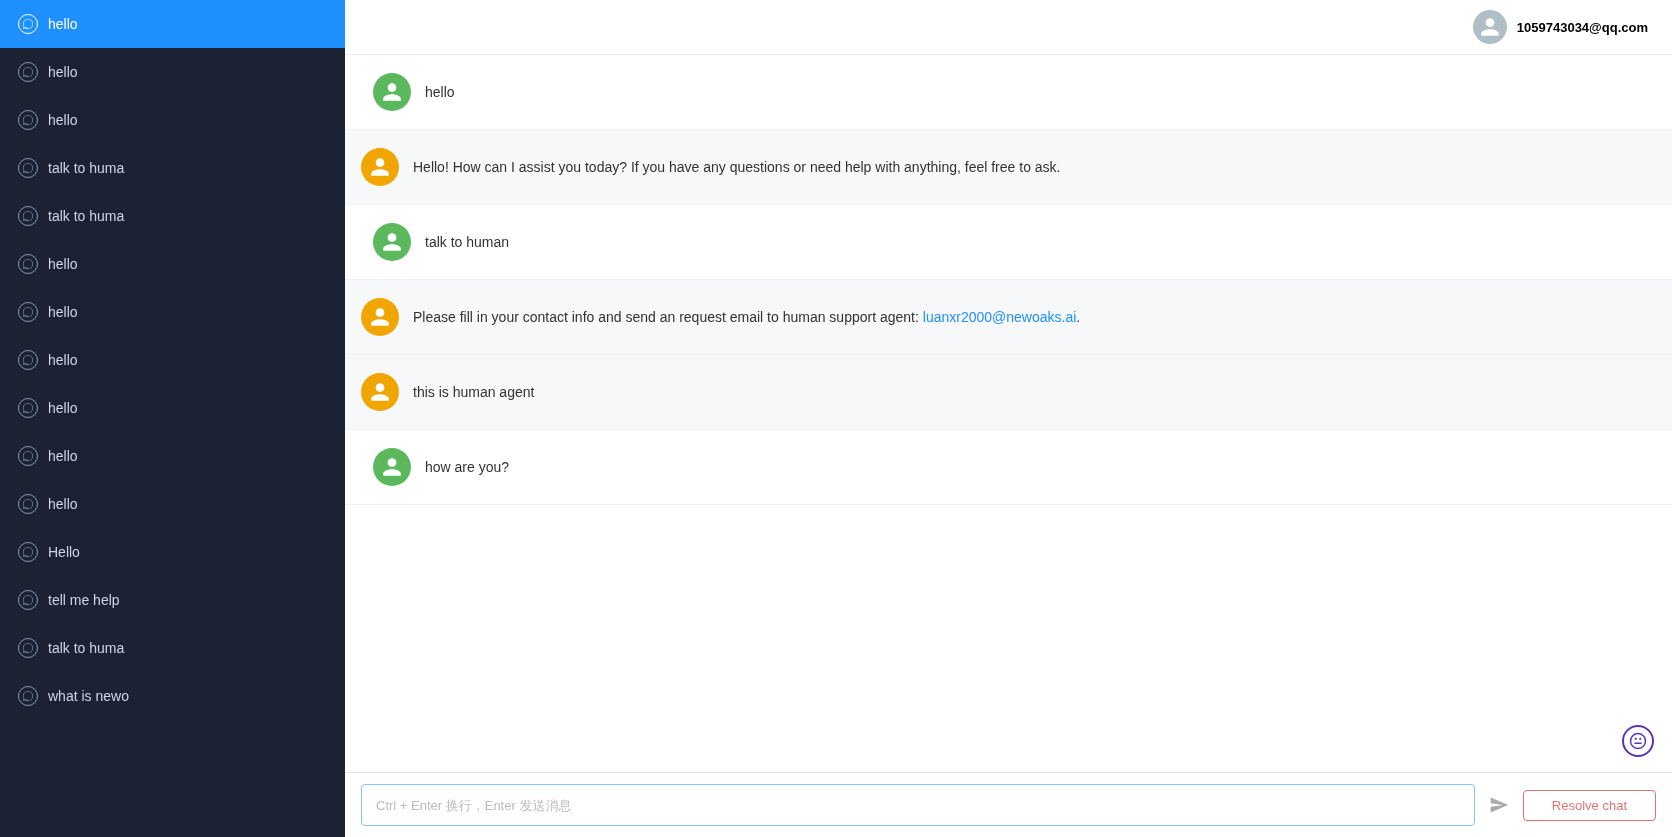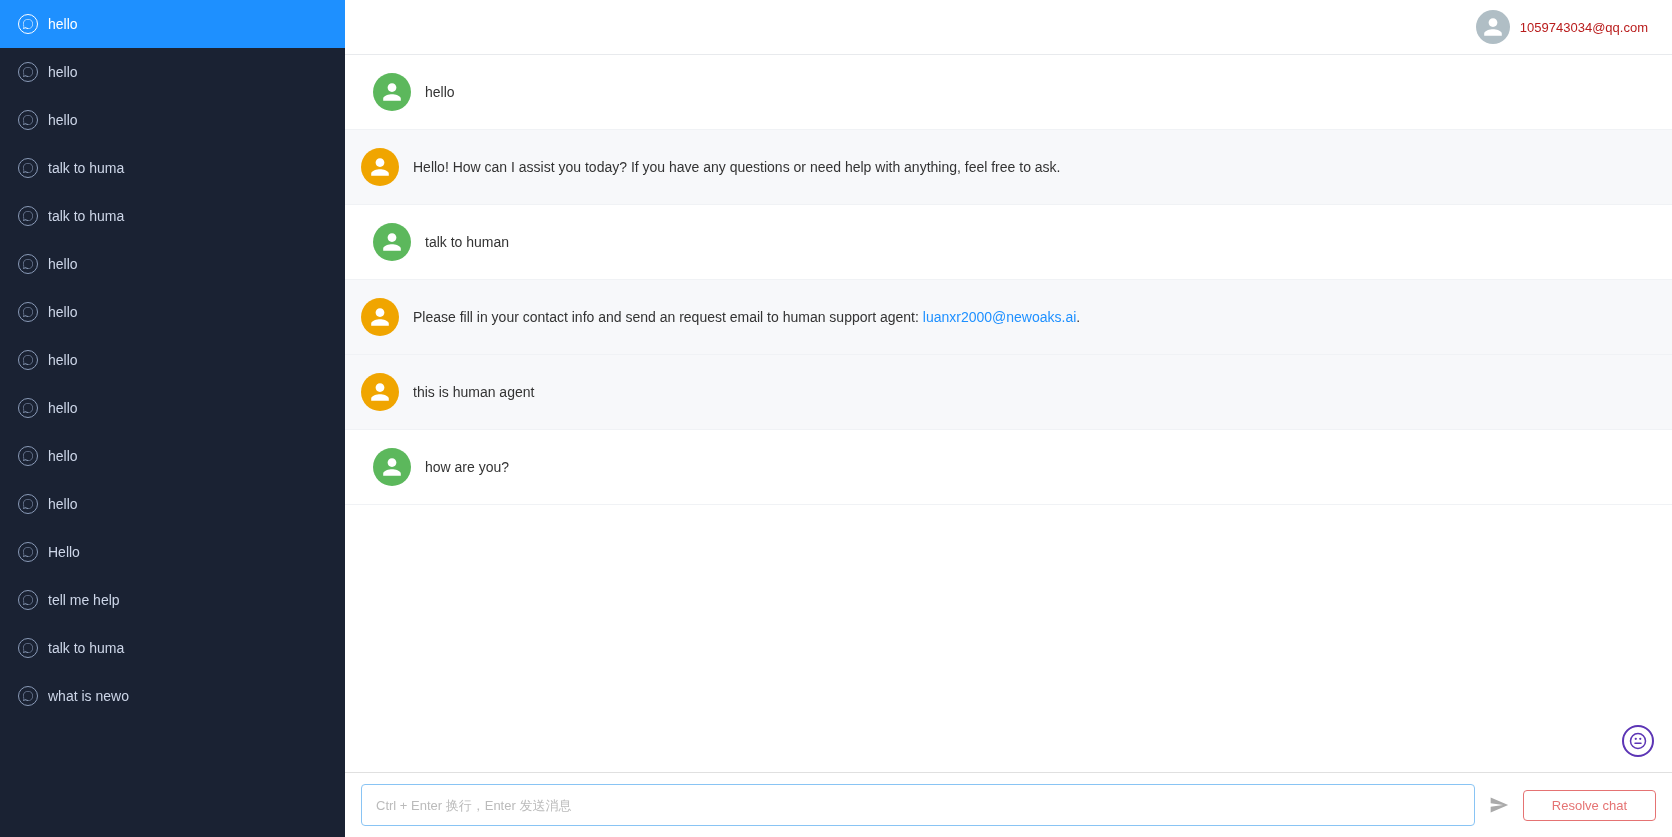--- a/index.html
+++ b/index.html
@@ -71,21 +71,22 @@
       align-items: center;
       justify-content: center;
     }
     .header-avatar svg {
       width: 22px;
       height: 22px;
       fill: #fff;
     }
     .header-email {
       font-size: 13px;
-      color: #b91c1c;
+      color: #000000;
+      font-weight: bold;
     }
 
     
     #messages {
       flex: 1;
       overflow-y: auto;
       background: #fff;
     }
     .message-row {
       display: flex;

